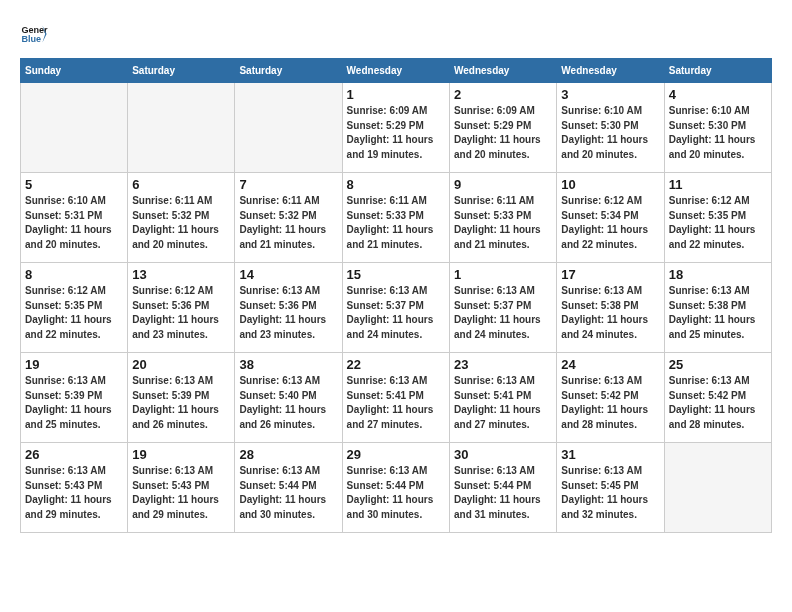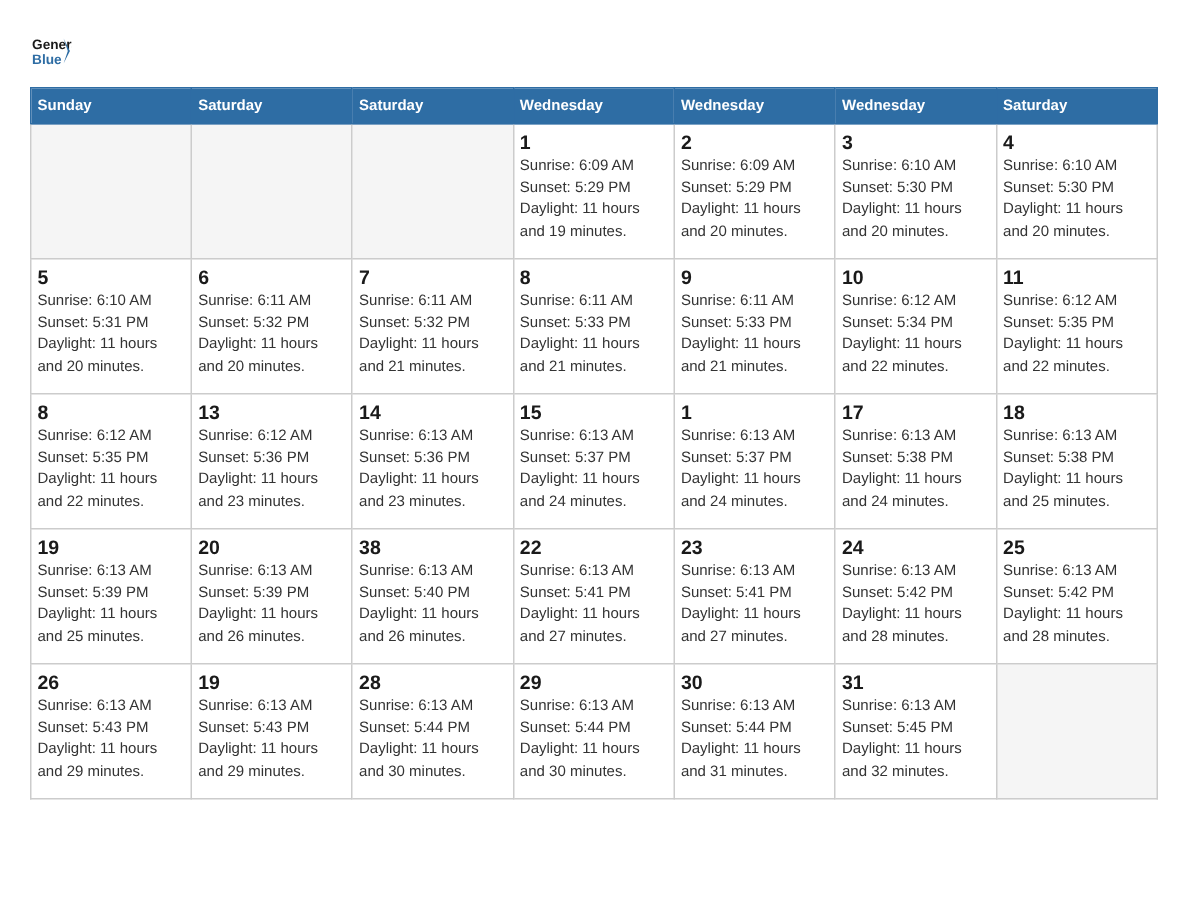--- a/index.html
+++ b/index.html
@@ -65,20 +65,21 @@
       font-size: 13px;
       font-weight: bold;
       color: #1a1a1a;
       display: block;
       margin-bottom: 2px;
     }
     .day-info {
       color: #333;
       font-size: 10px;
       line-height: 1.45;
+      font-weight: bold;
     }
   </style>
 </head>
 <body>
 
 <div class="header-area">
   <div class="logo">
     <svg class="logo-icon" viewBox="0 0 40 40" xmlns="http://www.w3.org/2000/svg">
       <text x="2" y="18" font-size="13" font-weight="bold" fill="#1a1a1a" font-family="Arial">General</text>
       <text x="2" y="32" font-size="13" font-weight="bold" fill="#2e6da4" font-family="Arial">Blue</text>

